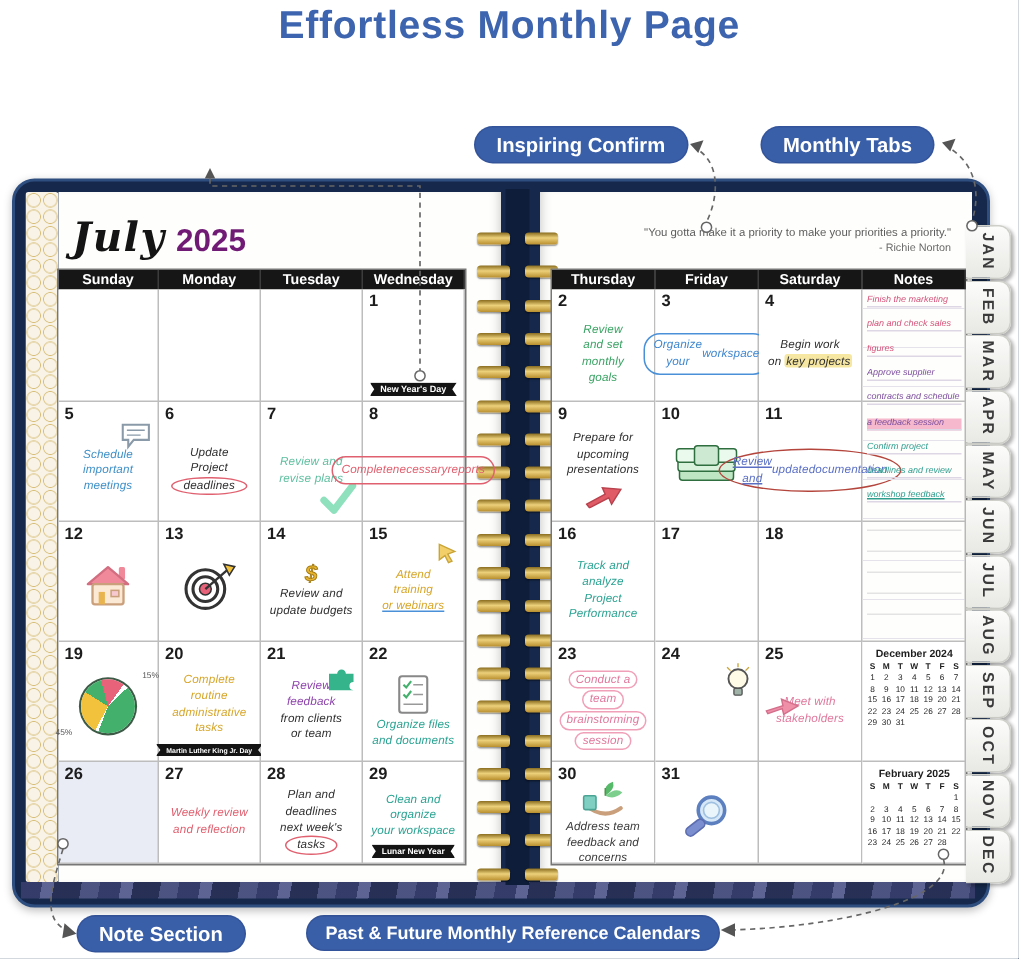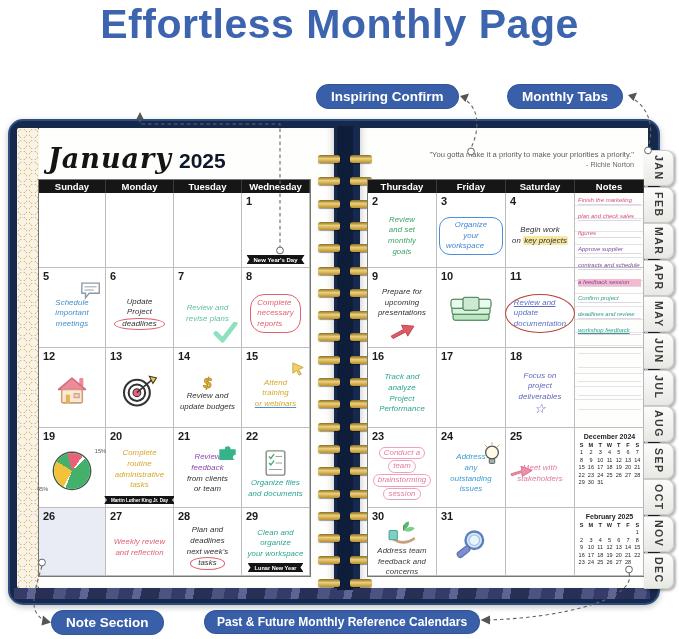--- a/index.html
+++ b/index.html
@@ -1,20 +1,20 @@
 <!DOCTYPE html>
 <html><head>
 <meta charset="utf-8">
 <style>
   html,body{margin:0;padding:0;background:#ffffff;}
   #scene{position:relative;width:679px;height:639px;overflow:hidden;background:#fff;
          font-family:"Liberation Sans",sans-serif;}
   
   .main-title{position:absolute;left:0;top:1px;width:100%;text-align:center;
-    font-size:41px;font-weight:800;letter-spacing:.5px;color:#3d64ae;}
+    font-size:26px;font-weight:800;letter-spacing:.5px;color:#3d64ae;}
   .subtitle{position:absolute;left:0;top:46px;width:100%;text-align:center;
     font-size:16.5px;font-weight:500;color:#2e2e2e;}
   .pill{position:absolute;display:inline-flex;align-items:center;justify-content:center;
     background:#3a5fa9;color:#fff;font-weight:700;font-size:13.5px;
     padding:4px 14px;border-radius:14px;white-space:nowrap;box-shadow:0 0 0 1px #33549a;}
   .pill.small{font-size:12px;padding:4px 12px;}
   
   .cover{position:absolute;left:8px;top:119px;width:648px;height:482px;border-radius:15px;
     background:
       radial-gradient(60px 40px at 15% 80%, rgba(120,110,180,.35), transparent 70%),
@@ -33,21 +33,21 @@
   .page.right{left:360px;width:288px;box-shadow:inset 6px 0 8px -6px rgba(0,0,0,.25);}
   .spine{position:absolute;left:337px;top:126px;width:16px;height:464px;background:#0e1d3a;}
   .coil{position:absolute;left:318px;width:54px;height:8px;}
   .coil i{position:absolute;top:0;height:8px;width:22px;border-radius:2.5px;
     background:linear-gradient(#8a6d1f,#ecd07a 45%,#b98f2e);box-shadow:0 1px 1px rgba(0,0,0,.4);}
   .coil i.l{left:0;} .coil i.r{right:0;}
   
   .month-line{position:absolute;left:48px;top:143px;white-space:nowrap;}
   .month-script{font-family:"DejaVu Serif",serif;font-style:italic;font-weight:700;
     font-size:27px;color:#141414;letter-spacing:1px;}
-  .month-year{font-size:21px;font-weight:700;color:#0f172a;margin-left:7px;}
+  .month-year{font-size:21px;font-weight:700;color:#701a75;margin-left:7px;}
   .quote{position:absolute;left:388px;top:150px;width:246px;text-align:right;
     font-size:7.6px;color:#5d5d5d;line-height:10px;}
   .quote .author{font-size:7.2px;color:#6a6a6a;}
   
   .tframe{position:absolute;border:1.2px solid #777;box-sizing:border-box;pointer-events:none;}
   .hcell{position:absolute;box-sizing:border-box;background:#161616;color:#fff;
     font-size:9.5px;font-weight:700;text-align:center;line-height:13px;border-right:1px solid #3c3c3c;}
   .cell{position:absolute;box-sizing:border-box;background:#fff;
     border-right:1px solid #bdbdbd;border-bottom:1px solid #bdbdbd;}
   .cell.lavender{background:#e9ecf5;}
@@ -60,21 +60,21 @@
   
   .c-ink{color:#2f2f2f}.c-blue{color:#3e8fc6}.c-mint{color:#5fbfa0}.c-teal{color:#2aa392}
   .c-red{color:#e0606f}.c-gold{color:#d7a62a}.c-purple{color:#8e44ad}.c-indigo{color:#5f64b8}
   .c-green{color:#3aa364}.c-blue3{color:#3f87cf}.c-bluev{color:#5a6fc4}.c-sky{color:#3a9ad2}
   .c-pink{color:#e0799d}.c-dark{color:#3a3a3a}
   .hl{background:#f6e7a2;padding:0 1px;border-radius:2px;}
   .u-blue{text-decoration:underline;text-decoration-color:#4a90d9;}
   .u-self{text-decoration:underline;}
   .w-red-circle{border:1.5px solid #e0606f;border-radius:50%;padding:0 7px;}
   .w-pink-cloud{border:1.2px solid #f0a0b8;border-radius:8px;padding:0 4px;margin:.5px 0;}
-  .wrapbox{display:flex;flex-direction:column;align-items:flex-start;}
+  .wrapbox{display:flex;flex-direction:row;align-items:center;}
   .wb-red-cloud{border:1.5px solid #e0606f;border-radius:14px;padding:3px 6px;}
   .wb-blue-cloud{border:1.5px solid #4a90d9;border-radius:11px;padding:2px 6px;}
   .wb-red-ellipse{border:1.5px solid #b4453c;border-radius:50%;padding:3px 8px;}
   .wb-yellow-bubble{position:relative;background:#fbf0b8;border:1.3px solid #2b2b2b;
     border-radius:8px;padding:3px 6px;}
   .wb-yellow-bubble:after{content:"";position:absolute;left:28px;bottom:-7px;border:4px solid transparent;
     border-top:7px solid #2b2b2b;}
   .ribbon{position:absolute;bottom:3px;left:50%;transform:translateX(-50%);background:#141414;
     color:#fff;font-weight:700;white-space:nowrap;padding:1.5px 7px;
     clip-path:polygon(0 0,3px 50%,0 100%,100% 100%,calc(100% - 3px) 50%,100% 0);}
@@ -205,21 +205,21 @@
         <i class="l"></i>
         <i class="r"></i>
       </div>
       <div class="coil" style="left: 318px; top: 578.7px; width: 54px; height: 8px;">
         <i class="l"></i>
         <i class="r"></i>
       </div>
     </div>
 
   <div class="month-line">
-    <span class="month-script">January</span><span class="month-year">2025</span>
+    <span class="month-script">July</span><span class="month-year">2025</span>
   </div>
 
   <div class="quote">
     <div>"You gotta make it a priority to make your priorities a priority."</div>
     <div class="author">- Richie Norton</div>
   </div>
 
   <div id="tables">
       <div class="hcell" style="left: 39px; top: 180px; width: 67px; height: 13px;">Sunday</div>
       <div class="hcell" style="left: 106px; top: 180px; width: 68px; height: 13px;">Monday</div>
@@ -461,44 +461,32 @@
           <span class="c-teal">analyze</span>
           <span class="c-teal">Project</span>
           <span class="c-teal">Performance</span>
         </div>
       </div>
       <div class="cell" style="left: 437px; top: 348px; width: 69px; height: 80px;">
         <span class="day">17</span>
       </div>
       <div class="cell" style="left: 506px; top: 348px; width: 69px; height: 80px;">
         <span class="day">18</span>
-        <div class="content hand">
-          <span class="c-indigo">Focus on</span>
-          <span class="c-indigo">project</span>
-          <span class="c-indigo">deliverables</span>
-          <div class="ic-inline"><span class="star-glyph">☆</span></div>
-        </div>
       </div>
       <div class="cell" style="left: 368px; top: 428px; width: 69px; height: 80px;">
         <span class="day">23</span>
         <div class="content hand">
           <span class="c-pink w-pink-cloud">Conduct a</span>
           <span class="c-pink w-pink-cloud">team</span>
           <span class="c-pink w-pink-cloud">brainstorming</span>
           <span class="c-pink w-pink-cloud">session</span>
         </div>
       </div>
       <div class="cell" style="left: 437px; top: 428px; width: 69px; height: 80px;">
         <span class="day">24</span>
-        <div class="content hand">
-          <span class="c-sky">Address</span>
-          <span class="c-sky">any</span>
-          <span class="c-sky">outstanding</span>
-          <span class="c-sky">issues</span>
-        </div>
         <div class="icon ip-tr"><svg width="20" height="24" viewBox="0 0 22 26">
             <line x1="11" y1="1" x2="11" y2="4" stroke="#c9a53a"></line>
             <line x1="3" y1="4" x2="5.5" y2="6.5" stroke="#c9a53a"></line>
             <line x1="19" y1="4" x2="16.5" y2="6.5" stroke="#c9a53a"></line>
             <circle cx="11" cy="12.5" r="7" fill="#fffbe6" stroke="#555" stroke-width="1.4"></circle>
             <rect x="8" y="19.5" width="6" height="5" rx="1" fill="#9fb3a9" stroke="#555"></rect>
           </svg></div>
       </div>
       <div class="cell" style="left: 506px; top: 428px; width: 69px; height: 80px;">
         <span class="day">25</span>

